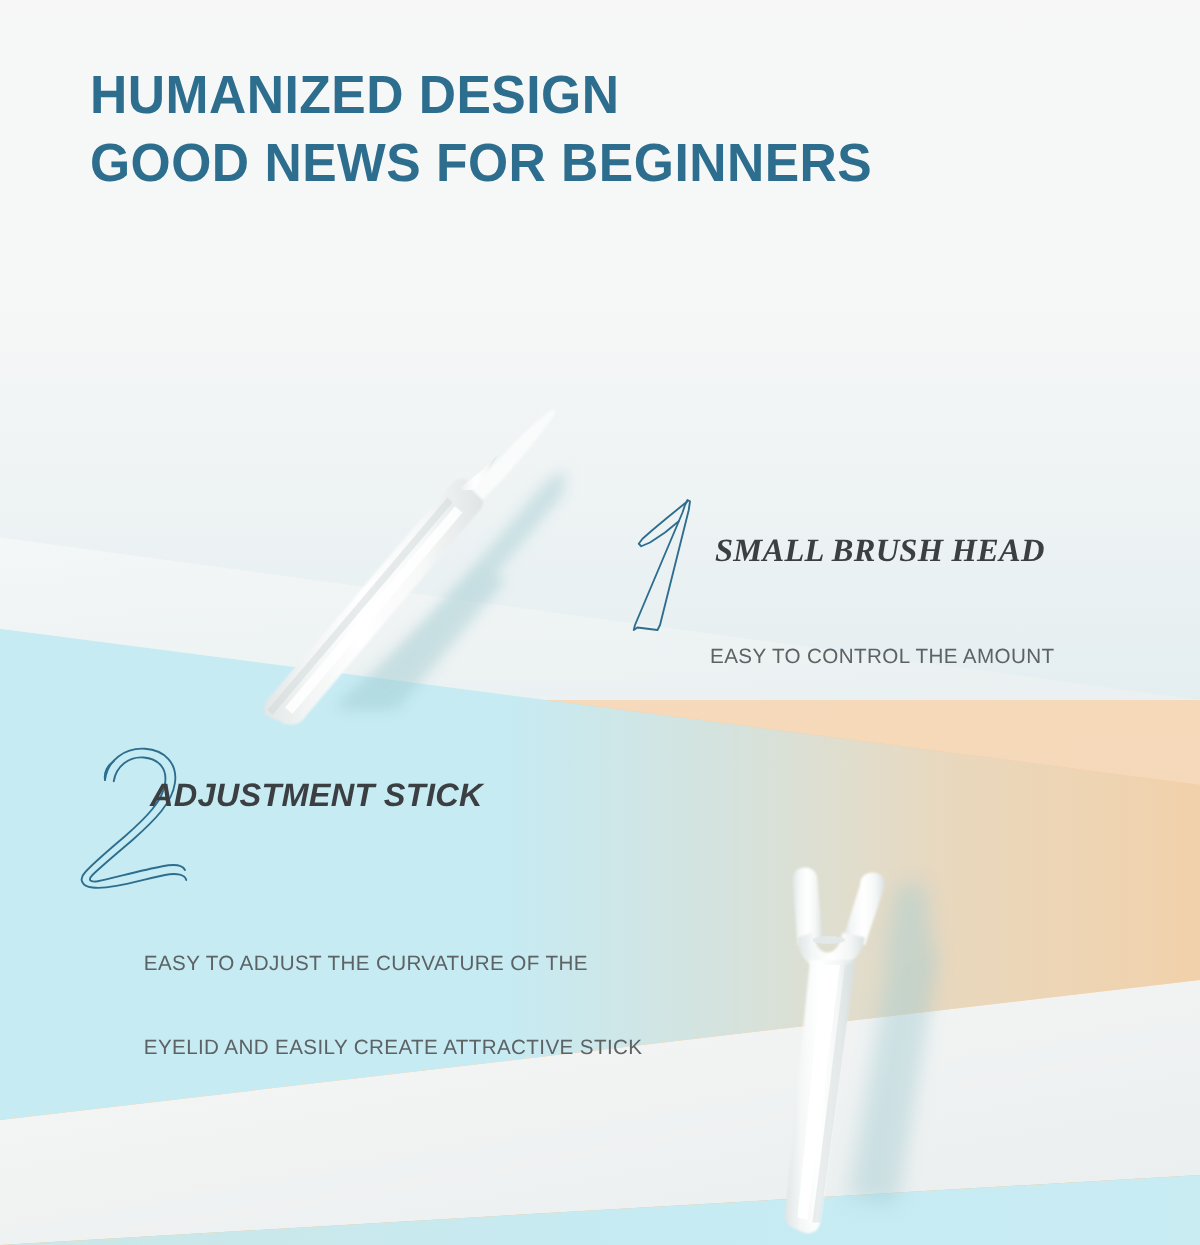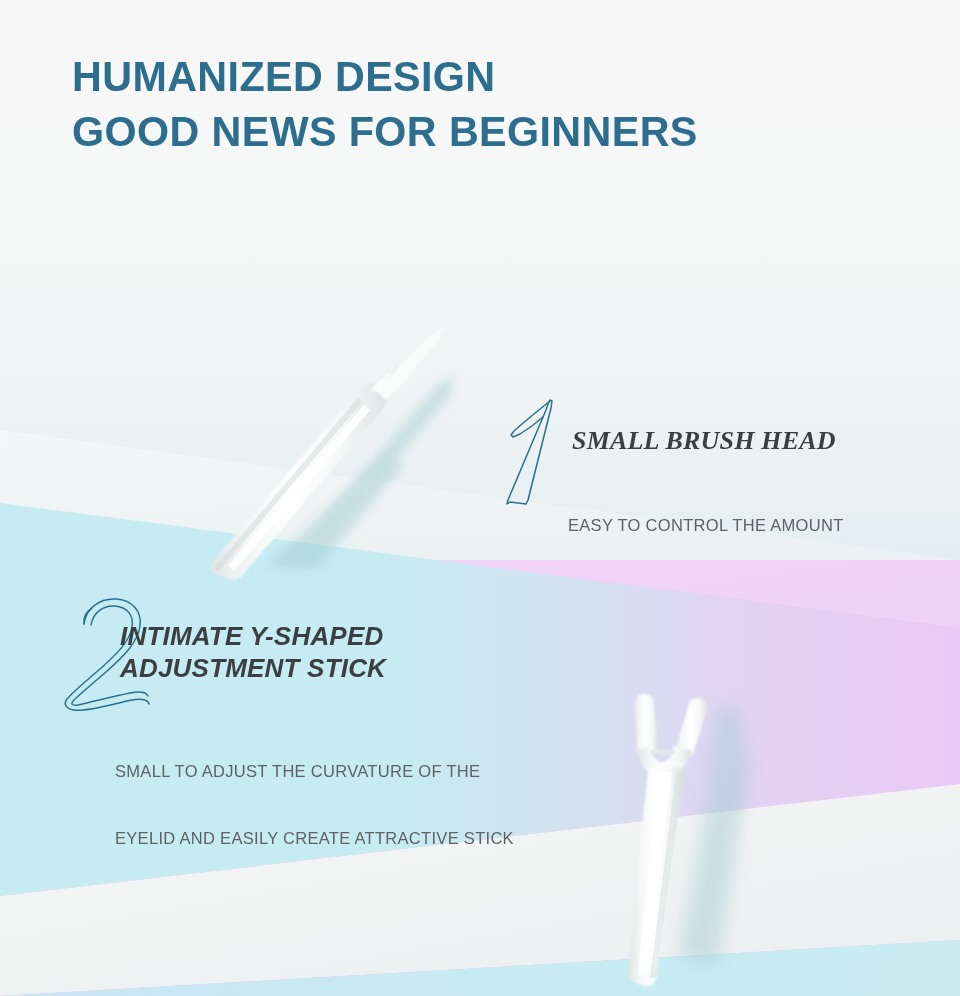--- a/index.html
+++ b/index.html
@@ -11,21 +11,21 @@
   body {
     font-family: "Liberation Sans", sans-serif;
     -webkit-font-smoothing: antialiased;
   }
 
   #page {
     position: relative;
     width: 960px;
     height: 996px;
     overflow: hidden;
-    background: #f0abfc;
+    background: #fdba74;
   }
 
   
   .bg-layer {
     position: absolute;
     left: 0;
     top: 0;
     width: 960px;
     height: 996px;
     pointer-events: none;
@@ -373,23 +373,22 @@
                C 68 49 55 62 38 77
                C 24 89 12 99 6 106
                C 1 111 3 117 12 118
                C 26 120 54 111 70 108
                C 80 106 86 108 87 112" fill="none" stroke="#2d6e8e" stroke-width="1.5" stroke-linejoin="round" stroke-linecap="round"></path>
 
       <path d="M 22 32 C 21 26 24 20 29 17" fill="none" stroke="#2d6e8e" stroke-width="1.5" stroke-linecap="round"></path>
     </svg>
 
     <div class="feature-title-block">
-      <div class="feature-title">INTIMATE Y-SHAPED</div>
       <div class="feature-title">ADJUSTMENT STICK</div>
     </div>
 
     <div class="feature-sub-block">
-      <div class="feature-sub">SMALL TO ADJUST THE CURVATURE OF THE</div>
+      <div class="feature-sub">EASY TO ADJUST THE CURVATURE OF THE</div>
       <div class="feature-sub">EYELID AND EASILY CREATE ATTRACTIVE STICK</div>
     </div>
   </div>
 
 </div>
 
 </body></html>

